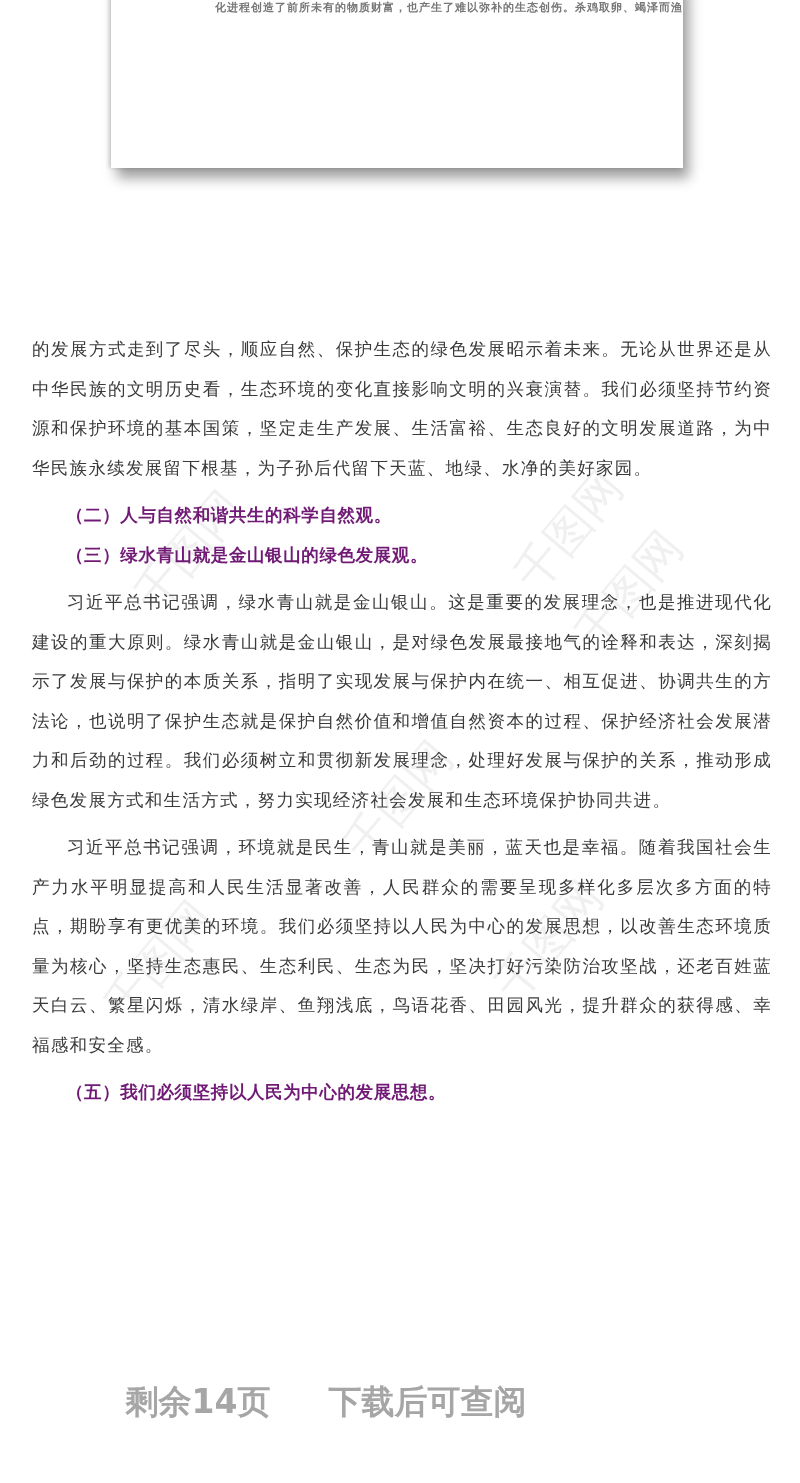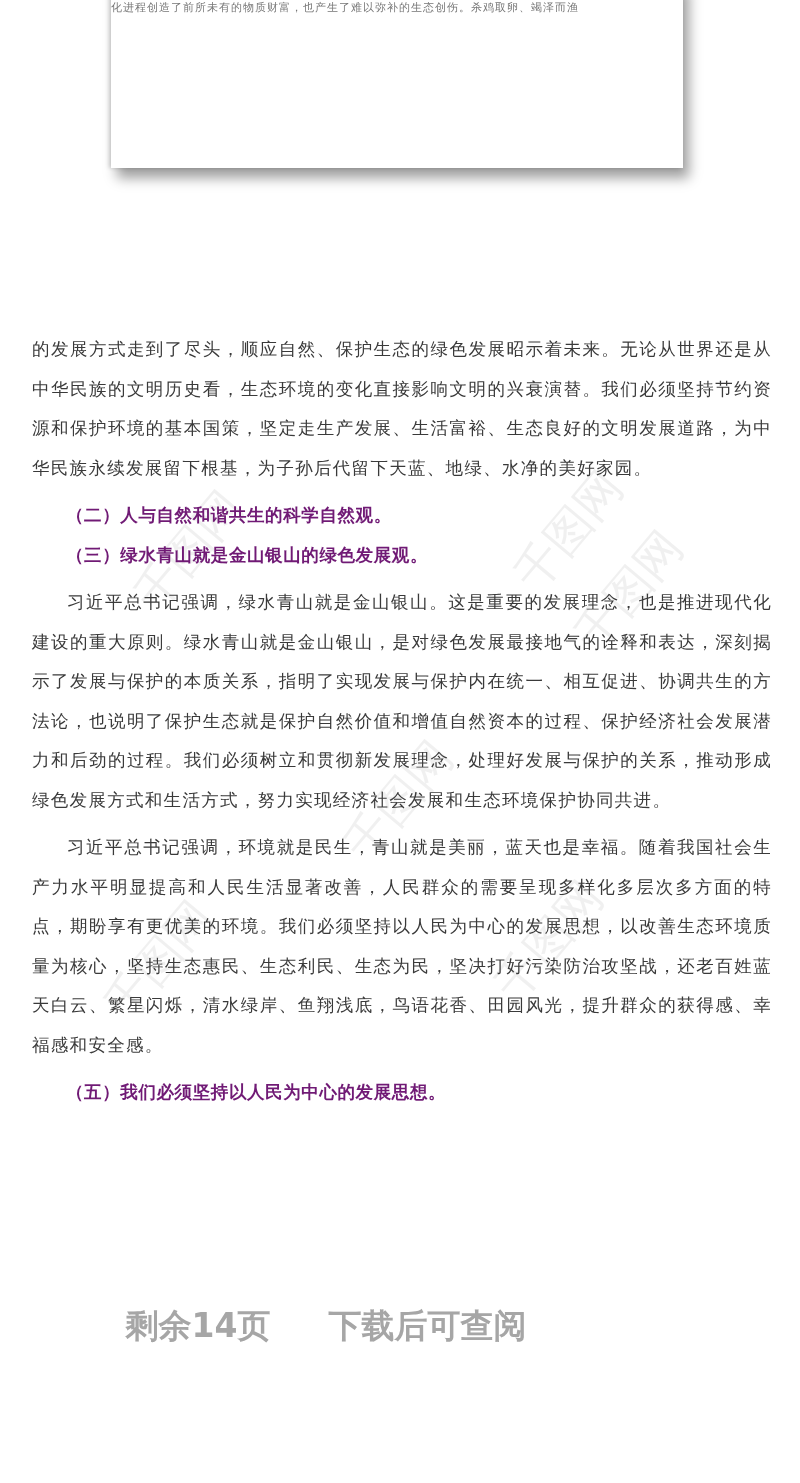--- a/index.html
+++ b/index.html
@@ -22,25 +22,26 @@
       width: 572px;
       height: 188px;
       background: #ffffff;
       box-shadow: 6px 10px 12px rgba(0,0,0,0.38), -2px 0 4px rgba(0,0,0,0.18);
     }
     .preview-line {
       position: absolute;
       top: 20px;
       left: 0;
       width: 572px;
-      text-align: left;
+      text-align: right;
       font-size: 11px;
       color: #777777;
       letter-spacing: 1px;
       white-space: nowrap;
+      font-weight: bold;
     }
     .content {
       position: absolute;
       left: 24px;
       top: 322px;
       width: 756px;
     }
     .para {
       font-size: 17.5px;
       line-height: 39.5px;
@@ -67,21 +68,21 @@
       position: absolute;
       font-size: 46px;
       color: rgba(0,0,0,0.06);
       transform: rotate(-50deg);
       white-space: nowrap;
       font-family: "DejaVu Sans", "Liberation Sans", sans-serif;
       pointer-events: none;
     }
     .footer {
       position: absolute;
-      top: 1304px;
+      top: 1380px;
       left: 0;
       width: 652px;
       text-align: center;
       font-family: "DejaVu Sans", "Liberation Sans", sans-serif;
       font-weight: bold;
       font-size: 33px;
       color: #a6a6a6;
     }
     .footer span { display: inline-block; }
     .footer .gap { width: 58px; }

